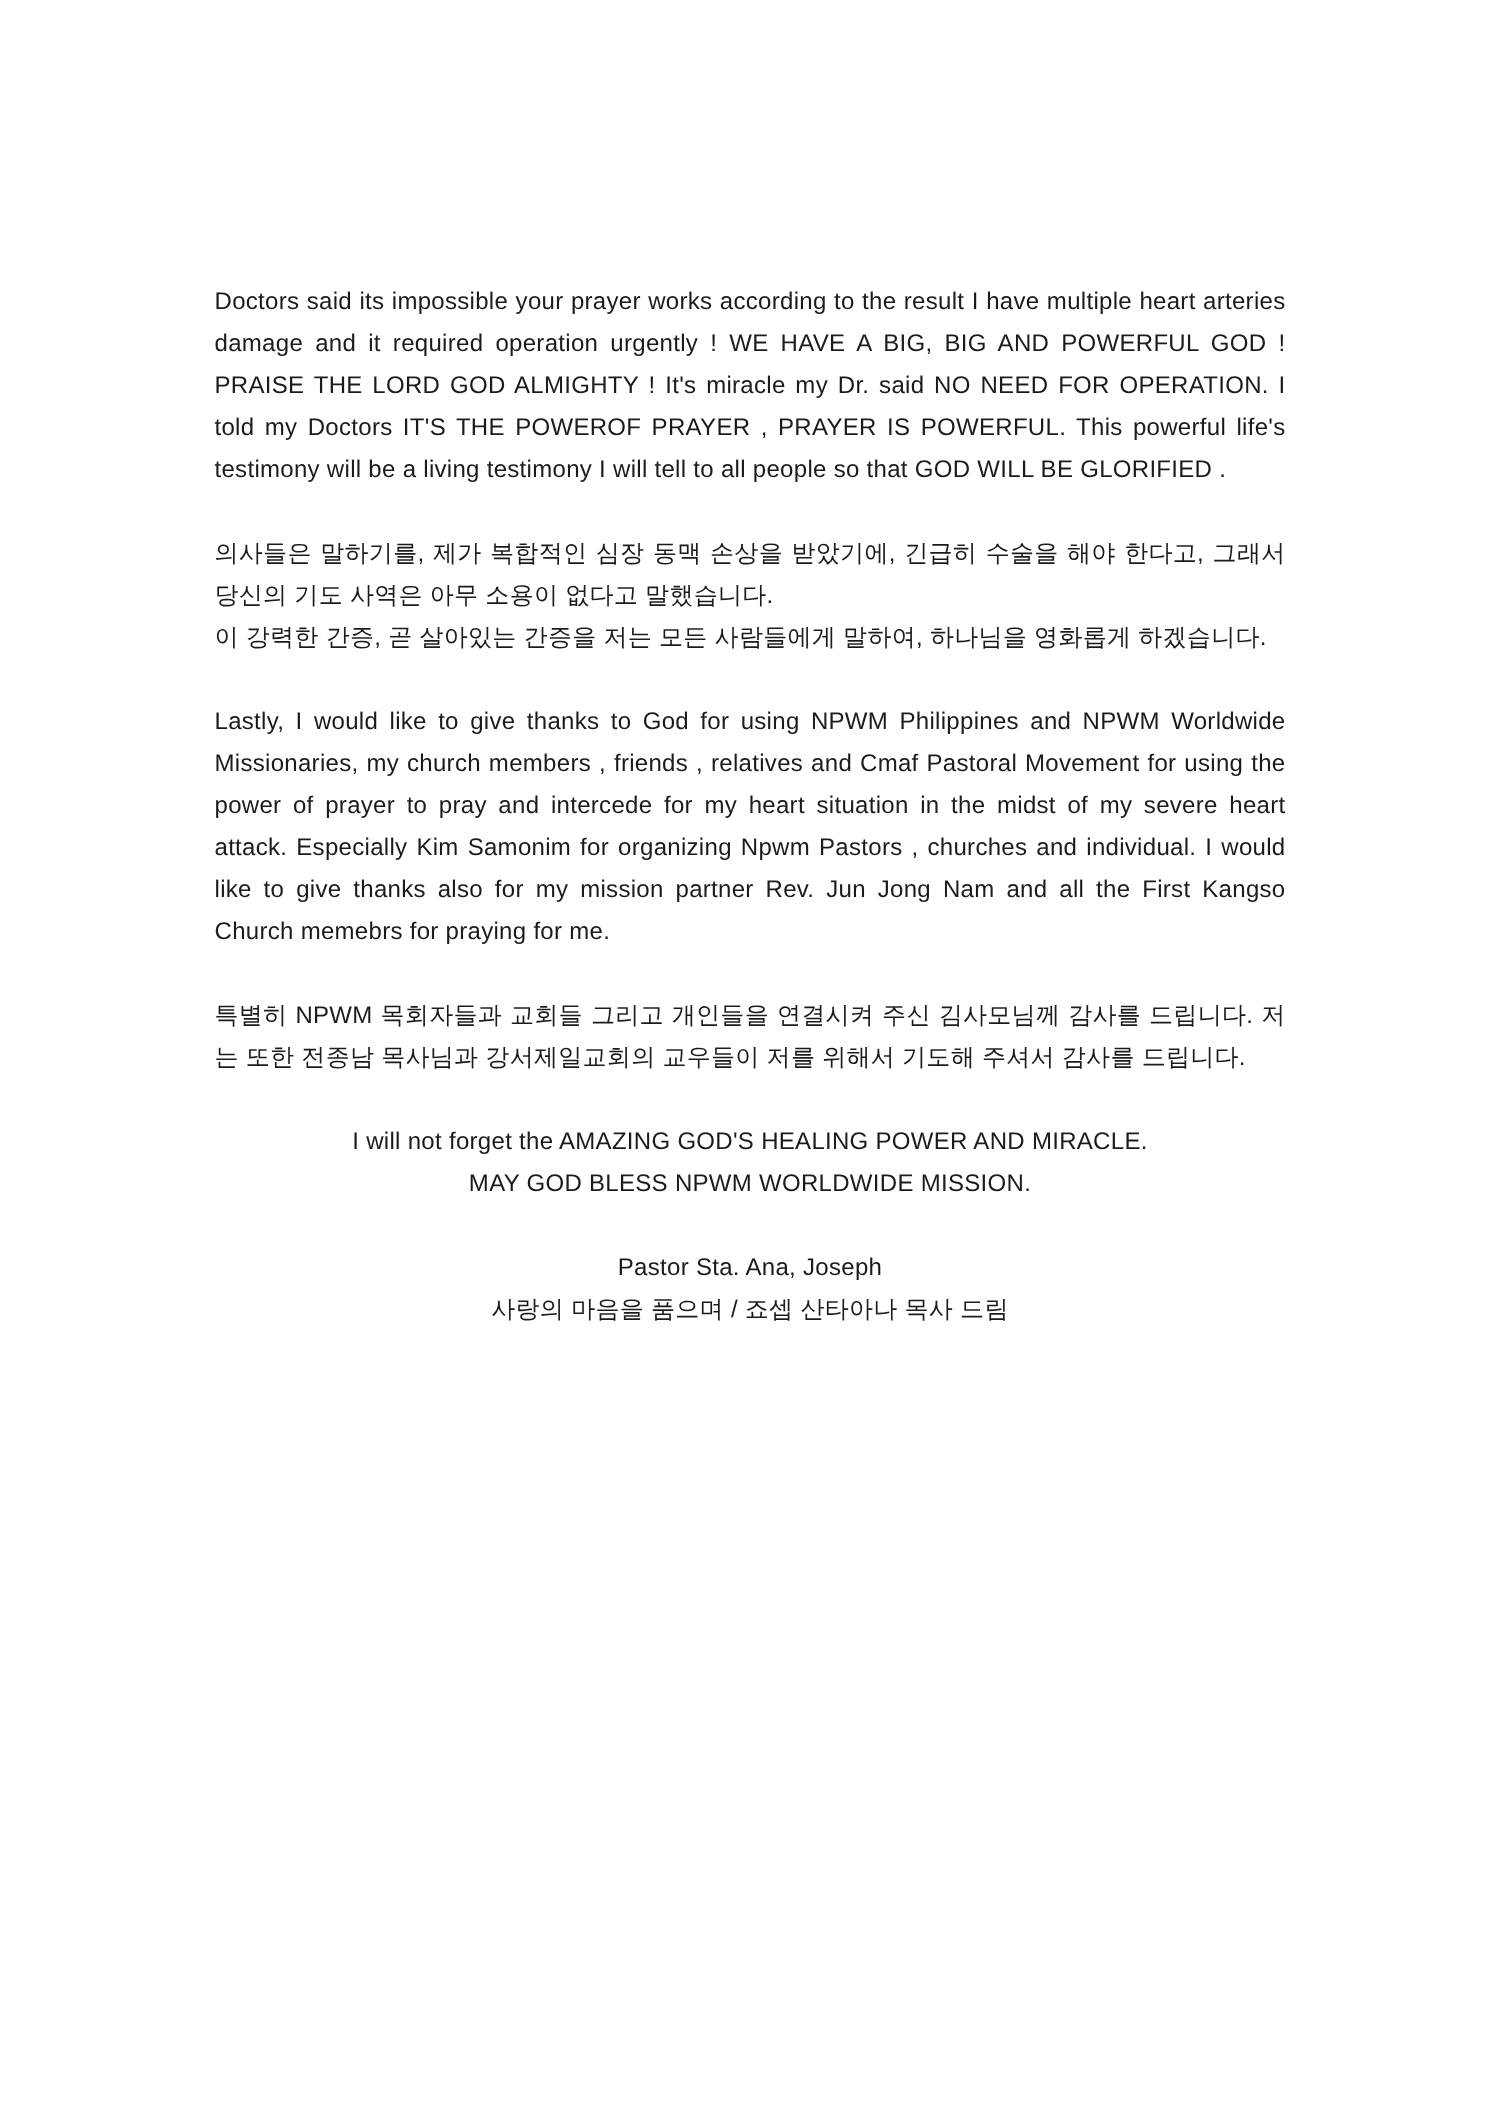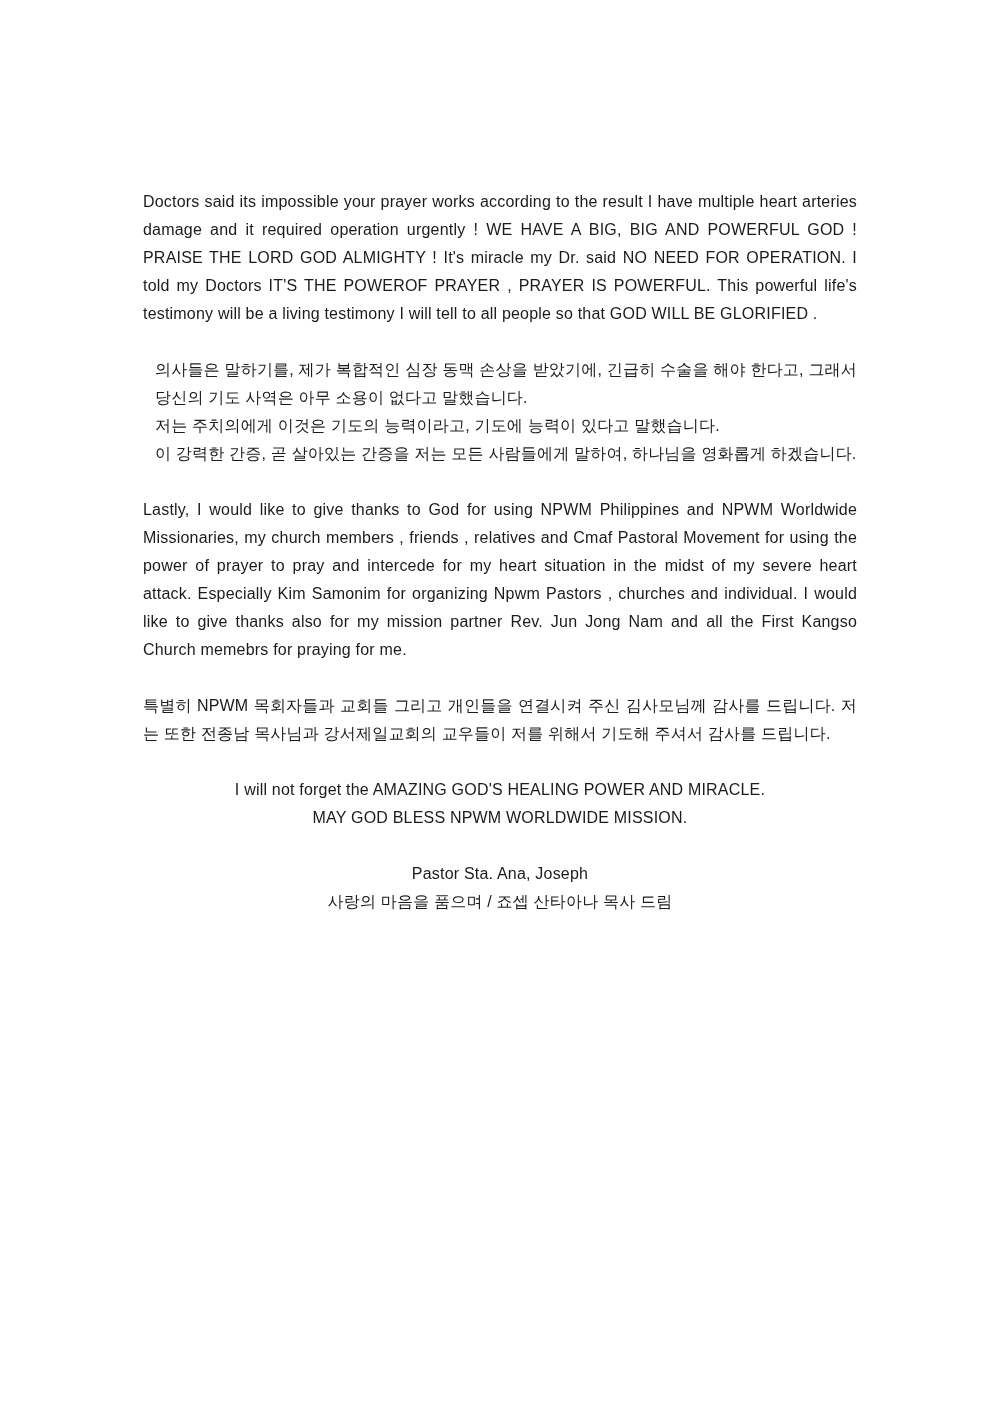--- a/index.html
+++ b/index.html
@@ -34,36 +34,34 @@
     word-break: normal;
     overflow-wrap: break-word;
   }
   .para.ko {
     
     word-break: break-all;
   }
   .segment {
     text-align: justify;
     text-justify: inter-word;
-    margin-left: 12px;
   }
   .line {
     text-align: center;
   }
 </style>
 </head>
 <body>
 
 <div class="page">
 
   <p class="para en">Doctors said its impossible your prayer works according to the result I have multiple heart  arteries damage and it required operation urgently ! WE HAVE A BIG, BIG AND POWERFUL GOD ! PRAISE THE LORD GOD ALMIGHTY ! It's miracle my Dr. said NO NEED FOR OPERATION.  I told my Doctors IT'S THE POWEROF PRAYER , PRAYER IS POWERFUL. This powerful life's testimony will be a living testimony I will tell to all people so that GOD WILL BE  GLORIFIED .</p>
 
   <div class="para ko">
     <div class="segment">의사들은 말하기를, 제가 복합적인 심장 동맥 손상을 받았기에, 긴급히 수술을 해야 한다고, 그래서 당신의 기도 사역은 아무 소용이 없다고 말했습니다.</div>
-    <div class="segment">저는 주치의에게 이것은 기도의 능력이라고, 기도에 능력이 있다고 말했습니다.</div>
     <div class="segment">이 강력한 간증, 곧 살아있는 간증을 저는 모든 사람들에게 말하여, 하나님을 영화롭게 하겠습니다.</div>
   </div>
 
   <p class="para en">Lastly,   I would like to give thanks to God for using NPWM Philippines and NPWM Worldwide Missionaries, my church members , friends , relatives and Cmaf Pastoral Movement for using the power of prayer to pray and intercede for my heart  situation in the midst of my severe heart attack. Especially Kim Samonim for organizing Npwm Pastors , churches and individual. I would like to give thanks also for my mission partner Rev. Jun Jong Nam and all the First Kangso Church memebrs for praying for me.</p>
 
 
   <p class="para ko">특별히 NPWM 목회자들과 교회들 그리고 개인들을 연결시켜 주신 김사모님께 감사를 드립니다. 저는 또한 전종남 목사님과 강서제일교회의 교우들이 저를 위해서 기도해 주셔서 감사를 드립니다.</p>
 
   <div class="para en">
     <div class="line">I will not forget the AMAZING GOD'S HEALING POWER AND MIRACLE.</div>

